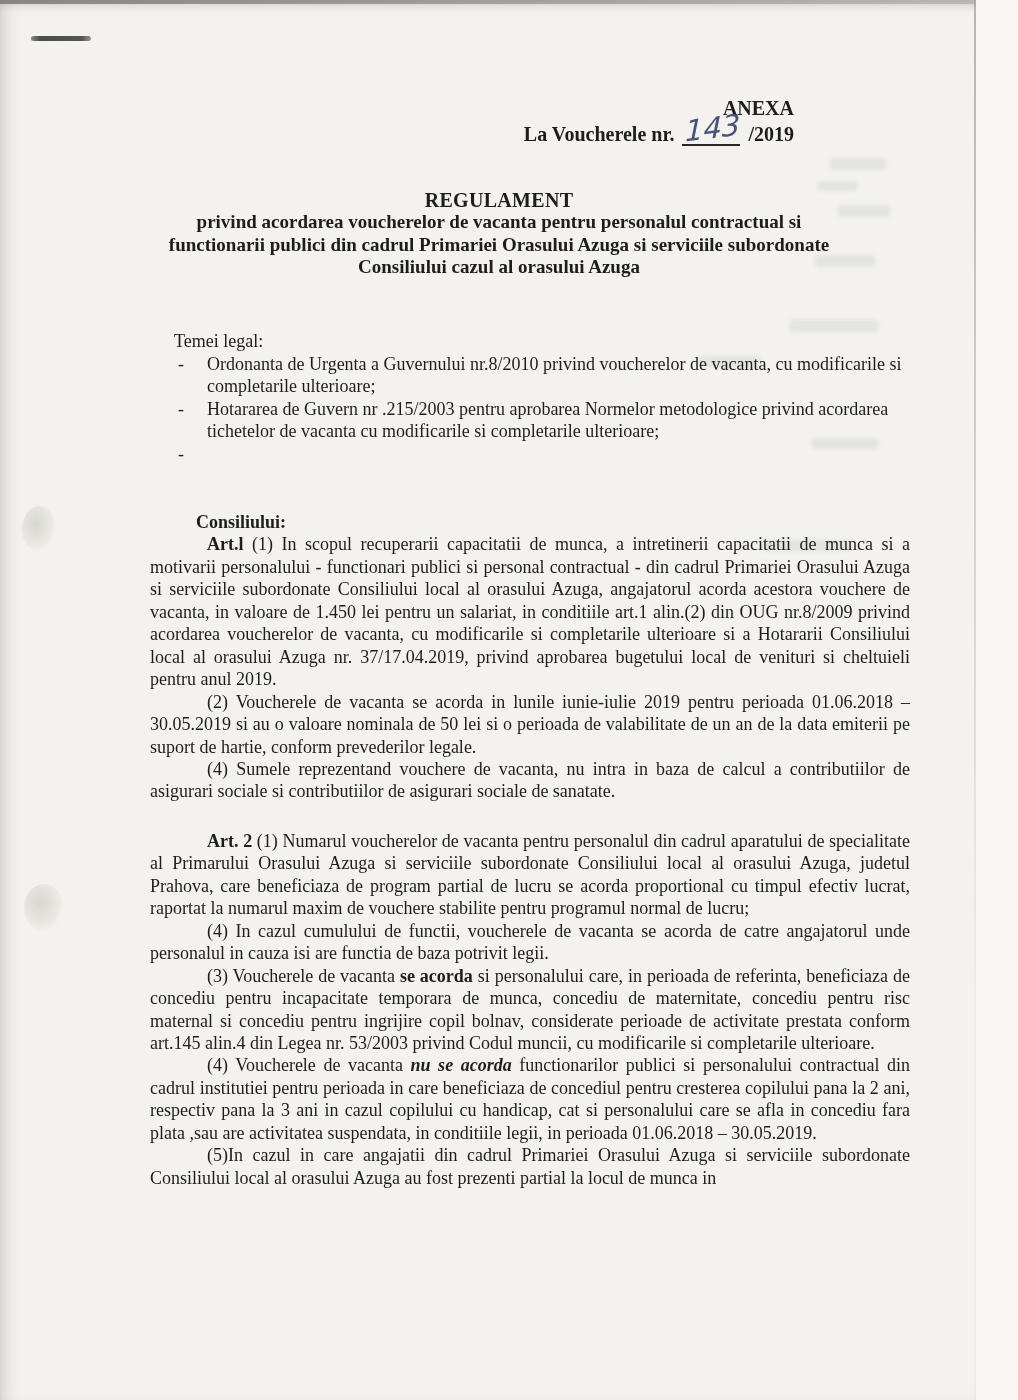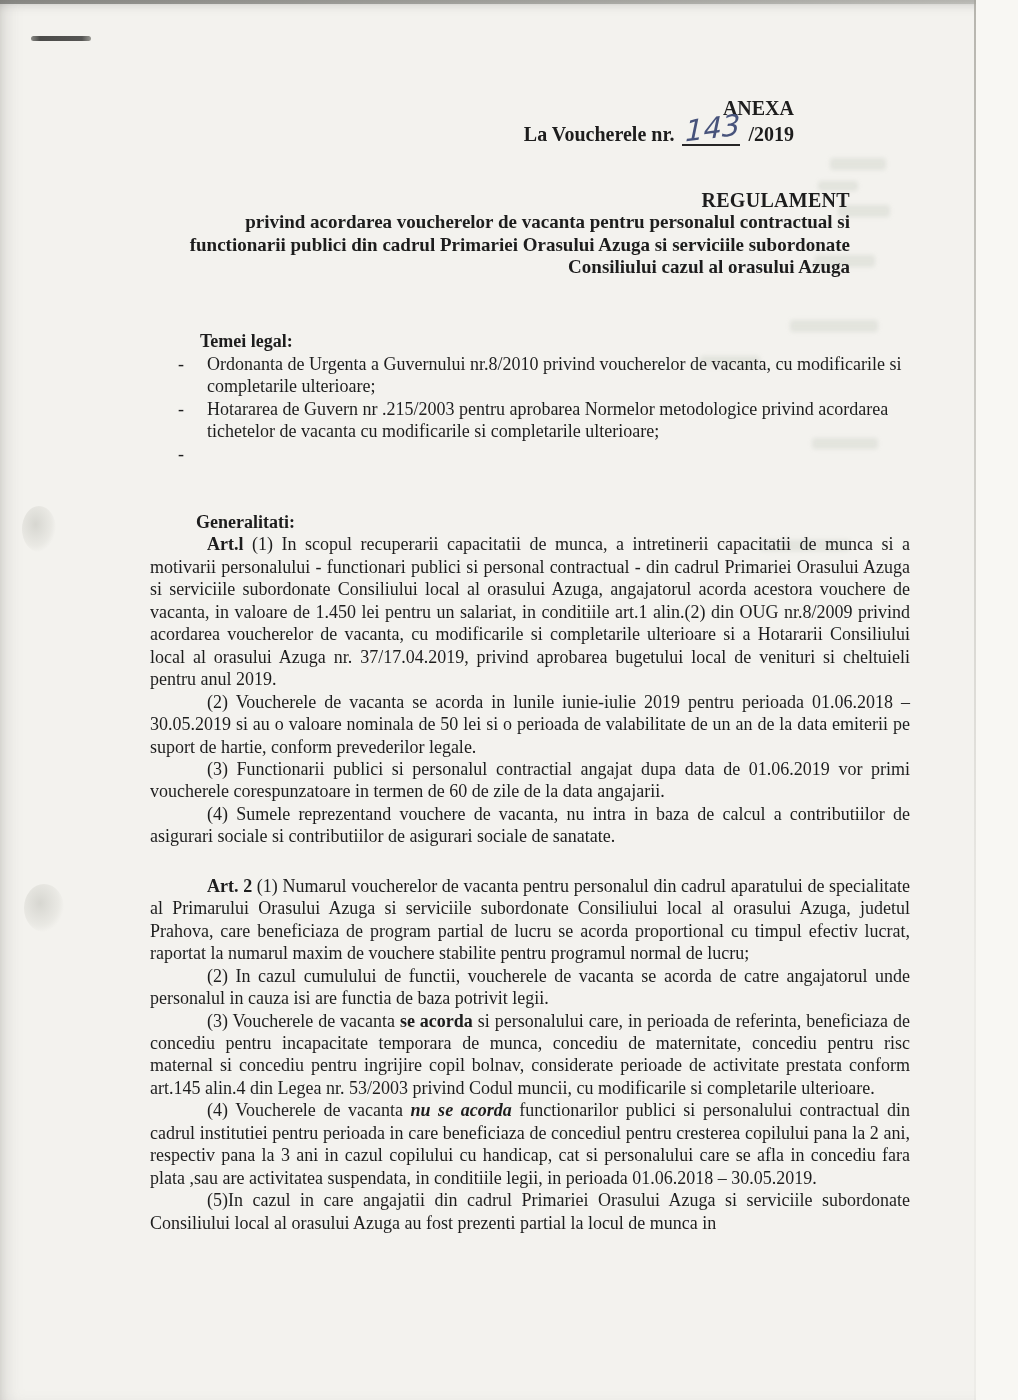--- a/index.html
+++ b/index.html
@@ -51,28 +51,28 @@
   }
   .handwritten {
     display:inline-block;
     font-family:"DejaVu Sans", sans-serif;
     font-style:italic; font-weight:400;
     color:#47537b; font-size:29px;
     transform: rotate(-7deg) skewX(-8deg) translateY(-3px);
   }
   .title-block {
     position:absolute; top:189px; left:148px; width:702px;
-    text-align:right; font-weight:bold; font-size:19px; line-height:22.4px;
+    text-align:center; font-weight:bold; font-size:19px; line-height:22.4px;
   }
   .title-block .reg-heading { font-size:20px; letter-spacing:.3px; }
   .legal-section {
     position:absolute; top:330px; left:150px; width:760px;
     font-size:18px; line-height:22.6px;
   }
-  .legal-heading { font-weight:bold; margin-left:50px; }
+  .legal-heading { font-weight:normal; margin-left:24px; }
   .bullet-item { position:relative; padding-left:57px; }
   .bullet-item .marker { position:absolute; left:28px; }
   .generalities {
     position:absolute; top:511px; left:150px; width:760px;
     font-size:18px; line-height:22.45px;
   }
   .gen-heading { font-weight:bold; margin-left:46px; }
   .body-par { margin:0; text-indent:57px; text-align:justify; }
   .art-group-2 { margin-top:27px; }
   .b { font-weight:bold; }
@@ -123,31 +123,30 @@
     <div class="bullet-item">
       <span class="marker">-</span>
       <span>Hotararea de Guvern nr .215/2003 pentru aprobarea Normelor metodologice privind acordarea tichetelor de vacanta cu modificarile si completarile ulterioare;</span>
     </div>
     <div class="bullet-item">
       <span class="marker">-</span>
     </div>
   </div>
 
   <div class="generalities">
-    <div class="gen-heading">Generalitati:</div>
+    <div class="gen-heading">Consiliului:</div>
 
     <div>
       <p class="body-par"><span class="b">Art.l</span><span> (1) In scopul recuperarii capacitatii de munca, a intretinerii capacitatii de munca si a motivarii personalului - functionari publici si personal contractual - din cadrul Primariei Orasului Azuga si serviciile subordonate Consiliului local al orasului Azuga, angajatorul acorda acestora vouchere de vacanta, in valoare de 1.450 lei pentru un salariat, in conditiile art.1 alin.(2) din OUG nr.8/2009 privind acordarea voucherelor de vacanta, cu modificarile si completarile ulterioare si a Hotararii Consiliului local al orasului Azuga nr. 37/17.04.2019, privind aprobarea bugetului local de venituri si cheltuieli pentru anul 2019.</span></p>
       <p class="body-par">(2) Voucherele de vacanta se acorda in lunile iunie-iulie 2019 pentru perioada 01.06.2018 – 30.05.2019 si au o valoare nominala de 50 lei si o perioada de valabilitate de un an de la data emiterii pe suport de hartie, conform prevederilor legale.</p>
-      <p class="body-par">(3) Functionarii publici si personalul contractial angajat dupa data de 01.06.2019 vor primi voucherele corespunzatoare in termen de 60 de zile de la data angajarii.</p>
       <p class="body-par">(4) Sumele reprezentand vouchere de vacanta, nu intra in baza de calcul a contributiilor de asigurari sociale si contributiilor de asigurari sociale de sanatate.</p>
     </div>
 
     <div class="art-group-2">
       <p class="body-par"><span class="b">Art. 2</span><span> (1) Numarul voucherelor de vacanta pentru personalul din cadrul aparatului de specialitate al Primarului Orasului Azuga si serviciile subordonate Consiliului local al orasului Azuga, judetul Prahova, care beneficiaza de program partial de lucru se acorda proportional cu timpul efectiv lucrat, raportat la numarul maxim de vouchere stabilite pentru programul normal de lucru;</span></p>
-      <p class="body-par">(2) In cazul cumulului de functii, voucherele de vacanta se acorda de catre angajatorul unde personalul in cauza isi are functia de baza potrivit legii.</p>
+      <p class="body-par">(4) In cazul cumulului de functii, voucherele de vacanta se acorda de catre angajatorul unde personalul in cauza isi are functia de baza potrivit legii.</p>
       <p class="body-par"><span>(3) Voucherele de vacanta </span><span class="b">se acorda</span><span> si personalului care, in perioada de referinta, beneficiaza de concediu pentru incapacitate temporara de munca, concediu de maternitate, concediu pentru risc maternal si concediu pentru ingrijire copil bolnav, considerate perioade de activitate prestata conform art.145 alin.4 din Legea nr. 53/2003 privind Codul muncii, cu modificarile si completarile ulterioare.</span></p>
       <p class="body-par"><span>(4) Voucherele de vacanta </span><span class="bi">nu se acorda</span><span> functionarilor publici si personalului contractual din cadrul institutiei pentru perioada in care beneficiaza de concediul pentru cresterea copilului pana la 2 ani, respectiv pana la 3 ani in cazul copilului cu handicap, cat si personalului care se afla in concediu fara plata ,sau are activitatea suspendata, in conditiile legii, in perioada 01.06.2018 – 30.05.2019.</span></p>
       <p class="body-par">(5)In cazul in care angajatii din cadrul Primariei Orasului Azuga si serviciile subordonate Consiliului local al orasului Azuga au fost prezenti partial la locul de munca in</p>
     </div>
   </div>
 
 </div>
 
 </body></html>

